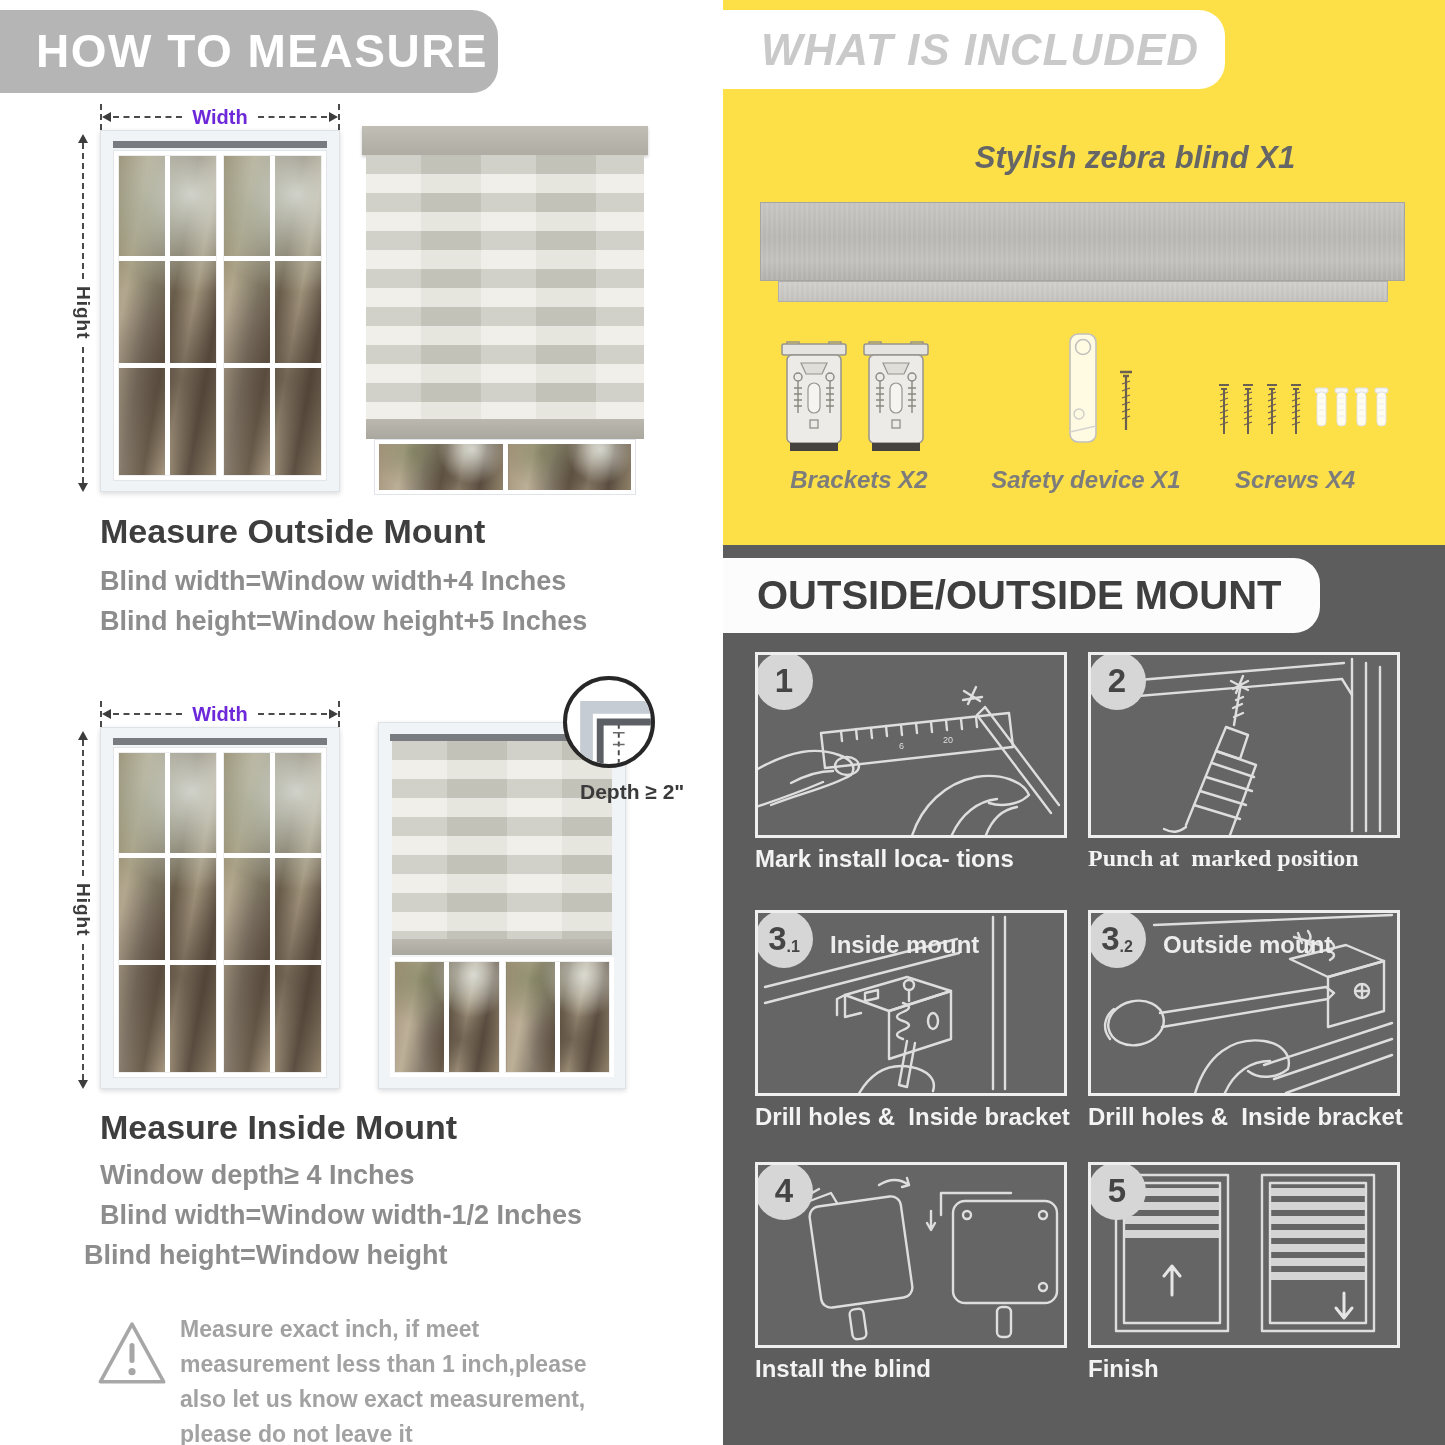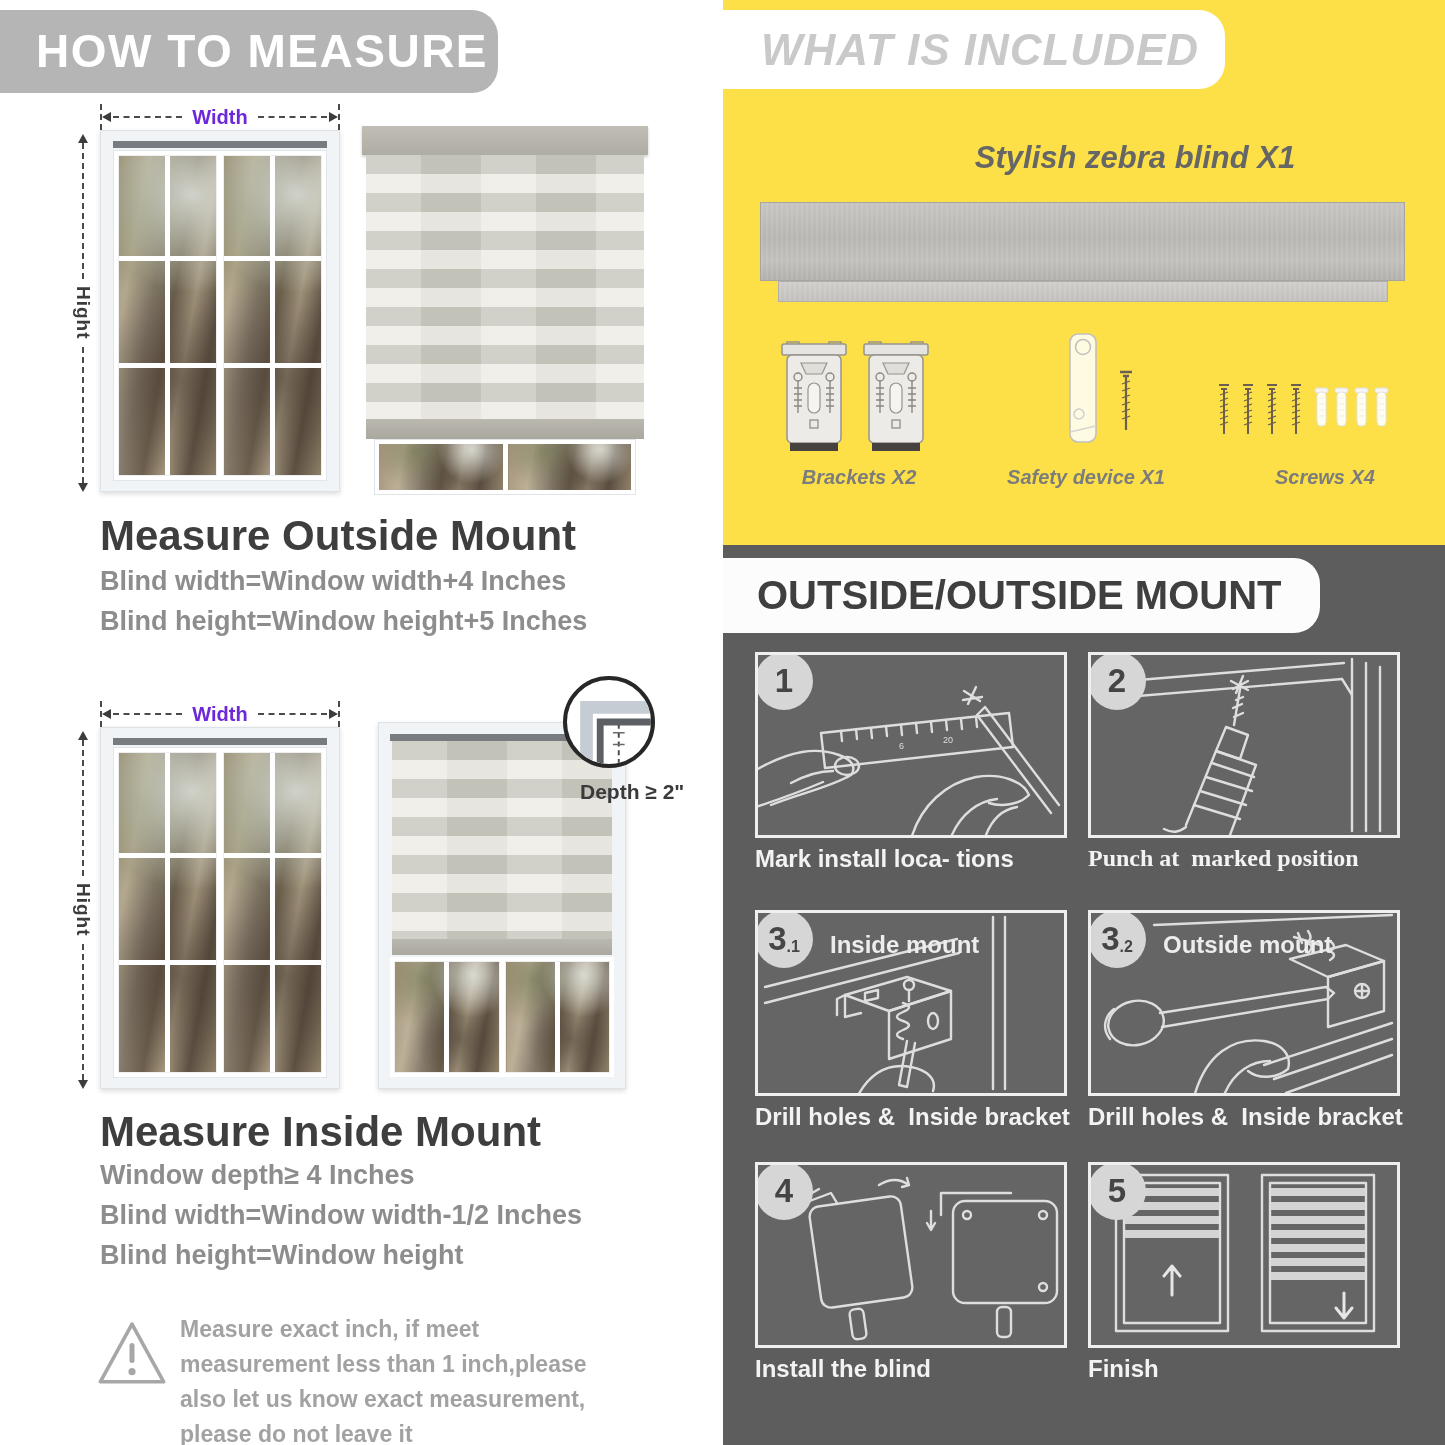--- a/index.html
+++ b/index.html
@@ -46,41 +46,41 @@
     repeating-linear-gradient(90deg, rgba(255,255,255,.18) 0 55px, rgba(0,0,0,.025) 55px 115px),
     repeating-linear-gradient(180deg,#c8c7bd 0px,#c8c7bd 19px,#edebe4 19px,#edebe4 38px);}
 
   .blind-fig{position:absolute;display:flex;flex-direction:column;}
   .cassette{height:29px;background:linear-gradient(180deg,#c0beb5,#aeaca3);box-shadow:0 2px 3px rgba(0,0,0,.2);}
   .blind-body{margin:0 4px;flex:1;}
   .bottom-rail{margin:0 4px;height:20px;background:linear-gradient(180deg,#bab8af,#a9a79e);}
   .under-window{margin:0 12px;flex:0 0 46px;background:#fff;border:1px solid #e0e4e8;padding:4px;display:flex;gap:5px;}
   .under-window .sash{border:none;}
 
-  .m-heading{position:absolute;font-size:42px;font-weight:bold;color:#3e3e3e;}
+  .m-heading{position:absolute;font-size:34px;font-weight:bold;color:#3e3e3e;}
   .m-line{position:absolute;font-size:27px;font-weight:bold;color:#8d8d8d;}
 
   .magnifier{position:absolute;width:92px;height:92px;border-radius:50%;border:4px solid #272727;background:#fff;
     overflow:hidden;box-sizing:border-box;}
   .depth-label{position:absolute;font-size:21px;font-weight:bold;color:#3a3a3a;}
   .warn-text{position:absolute;font-size:23px;font-weight:bold;color:#a2a2a2;line-height:35px;width:445px;}
 
   
   .panel-light{position:absolute;left:723px;top:0;width:824px;height:545px;background:#fde047;font-style:italic;}
   .banner-white{position:absolute;left:0;background:#fff;border-radius:0 26px 26px 0;font-weight:bold;box-sizing:border-box;}
   .included-banner{top:10px;width:502px;height:79px;font-size:44px;color:#c9c9c9;line-height:79px;padding-left:38px;letter-spacing:1px;}
   .product-label{position:absolute;top:140px;left:0;width:100%;text-align:center;font-size:31px;font-weight:bold;color:#666;}
   .rail{position:absolute;left:37px;top:202px;width:645px;height:79px;border:1px solid #a7a5a1;box-sizing:border-box;background:
     repeating-linear-gradient(90deg, rgba(255,255,255,.09) 0 2px, rgba(0,0,0,0) 2px 5px),
     linear-gradient(180deg,#c6c4c0,#b8b6b2 45%,#c1bfbb 75%,#b2b0ac);}
   .rail-lip{position:absolute;left:55px;top:281px;width:610px;height:21px;border:1px solid #b1afab;box-sizing:border-box;background:
     repeating-linear-gradient(90deg, rgba(255,255,255,.1) 0 2px, rgba(0,0,0,0) 2px 5px),
     linear-gradient(180deg,#cfcdc9,#c2c0bc);}
   .item-art{position:absolute;}
-  .item-label{position:absolute;top:466px;text-align:center;font-size:20px;font-weight:bold;color:#7c7c7c;}
+  .item-label{position:absolute;top:466px;text-align:center;font-size:24px;font-weight:bold;color:#7c7c7c;}
 
   .panel-dark{position:absolute;left:723px;top:545px;width:722px;height:900px;background:#5d5d5d;}
   .mount-banner{top:13px;width:597px;height:75px;font-size:40px;color:#3f3f3f;line-height:75px;padding-left:34px;background:#fcfcfc;}
   .step-box{position:absolute;width:312px;height:186px;border:3px solid #efefef;background:#656565;box-sizing:border-box;overflow:hidden;}
   .badge{position:absolute;top:-3px;left:-3px;width:58px;height:58px;border-radius:50%;background:#d6d6d6;
     display:flex;align-items:center;justify-content:center;color:#454545;font-weight:bold;font-size:33px;}
   .badge-sub{font-size:16px;margin-top:16px;}
   .step-title{position:absolute;left:72px;top:18px;font-size:24px;font-weight:bold;color:#ededed;text-align:right;}
   .step-caption{position:absolute;font-size:24px;font-weight:bold;color:#f3f3f3;white-space:pre-wrap;}
   .step-art{position:absolute;inset:0;width:100%;height:100%;}
@@ -196,21 +196,21 @@
       <path d="M34,86 L34,43 L86,43" stroke="#5c6065" stroke-width="7" fill="none"></path>
       <path d="M53,86 L53,46" stroke="#4a4a4a" stroke-width="2" stroke-dasharray="5 4" fill="none"></path>
       <path d="M47,54 h12 M47,66 h12" stroke="#6a6a6a" stroke-width="1.5" fill="none"></path>
     </svg>
   </div>
   <div class="depth-label" style="left:580px;top:780px;">Depth ≥ 2"</div>
 
   <div class="m-heading" style="left:100px;top:1108px;">Measure Inside Mount</div>
   <div class="m-line" style="left:100px;top:1160px;">Window depth≥ 4 Inches</div>
   <div class="m-line" style="left:100px;top:1200px;">Blind width=Window width-1/2 Inches</div>
-  <div class="m-line" style="left:100px;top:1240px;">Blind height=Window height</div>
+  <div class="m-line" style="left:84px;top:1240px;">Blind height=Window height</div>
 
   <svg style="position:absolute;left:96px;top:1318px;" width="72" height="70" viewBox="0 0 100 96">
     <path d="M50 8 L94 88 L6 88 Z" fill="none" stroke="#a7a7a7" stroke-width="5" stroke-linejoin="round"></path>
     <rect x="46.5" y="34" width="7" height="28" rx="3.5" fill="#a7a7a7"></rect>
     <circle cx="50" cy="74" r="5" fill="#a7a7a7"></circle>
   </svg>
   <div class="warn-text" style="left:180px;top:1312px;">Measure exact inch, if meet measurement less than 1 inch,please also let us know exact measurement, please do not leave it</div>
 
   <div class="panel-light">
     <div class="banner-white included-banner">WHAT IS INCLUDED</div>
@@ -268,21 +268,21 @@
         <use href="#scr" x="52" y="2"></use>
         <use href="#scr" x="76" y="2"></use>
       <use href="#anc" x="102" y="2"></use>
         <use href="#anc" x="122" y="2"></use>
         <use href="#anc" x="142" y="2"></use>
         <use href="#anc" x="162" y="2"></use>
     </svg>
 
     <div class="item-label" style="left:56px;width:160px;">Brackets X2</div>
     <div class="item-label" style="left:263px;width:200px;">Safety device X1</div>
-    <div class="item-label" style="left:492px;width:160px;text-align:right;">Screws X4</div>
+    <div class="item-label" style="left:492px;width:160px;">Screws X4</div>
   </div>
 
   <div class="panel-dark">
     <div class="banner-white mount-banner">OUTSIDE/OUTSIDE MOUNT</div>
 
     <div class="step-box" style="left:32px;top:107px;">
       <svg class="step-art" viewBox="0 0 300 180">
         <g stroke="#dedede" stroke-width="2.4" fill="none" stroke-linecap="round" stroke-linejoin="round">
           <path d="M-5,115 C30,95 55,92 78,100 C90,104 96,112 90,120 C70,132 40,138 10,150"></path>
           <path d="M-5,152 C25,142 48,133 62,127"></path>

